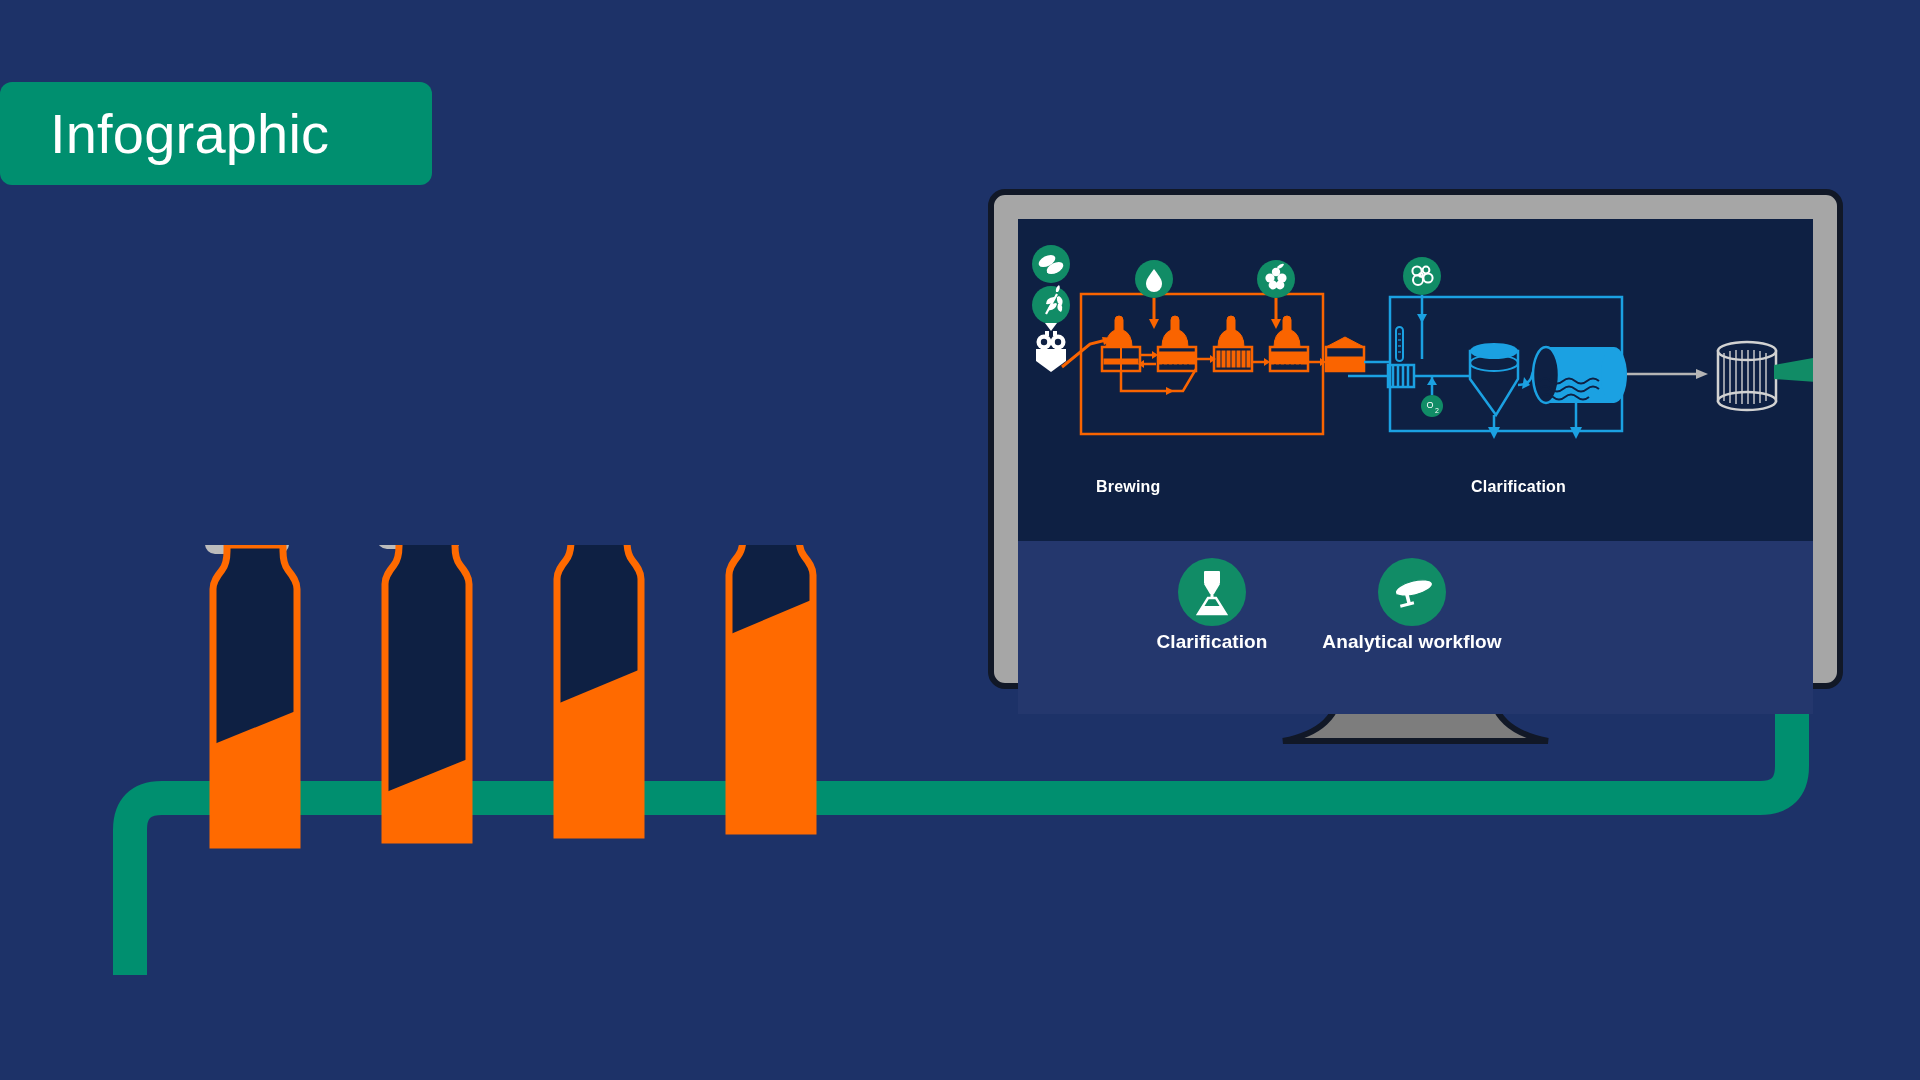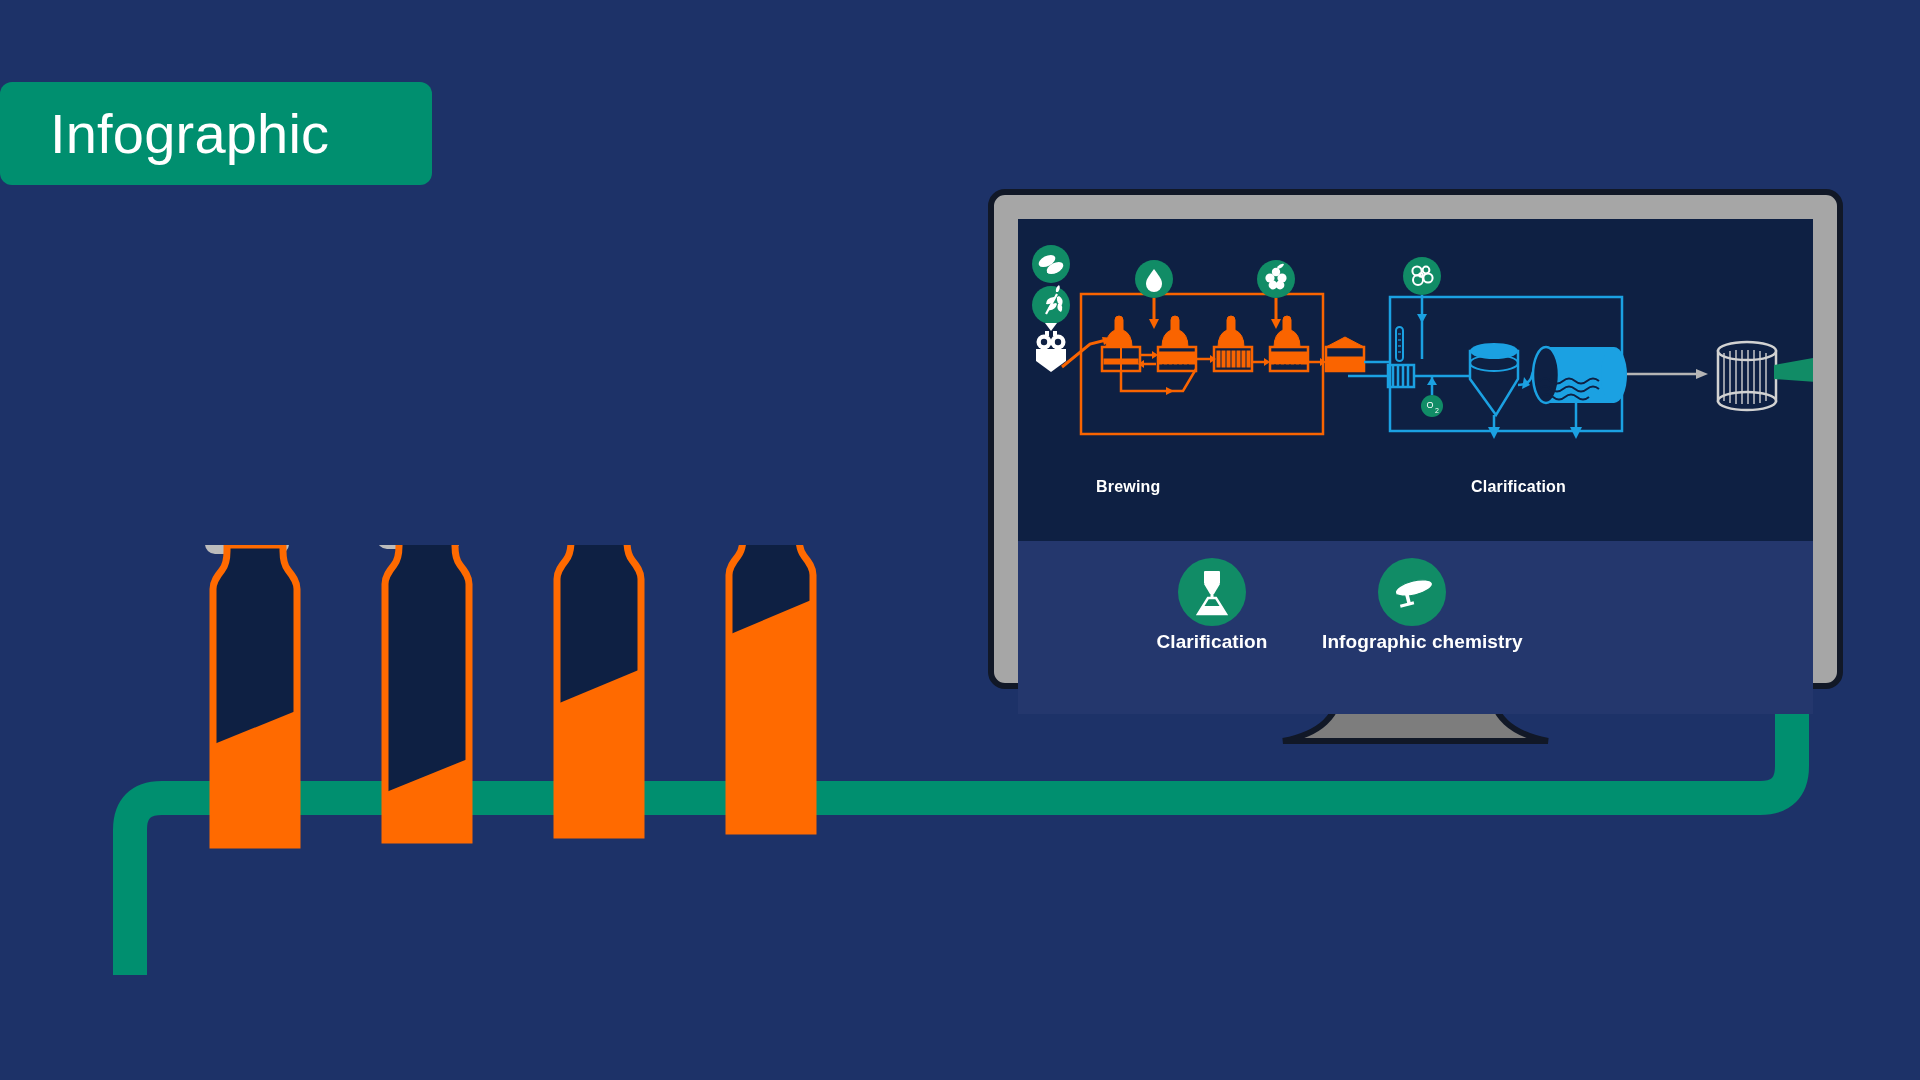--- a/index.html
+++ b/index.html
@@ -408,17 +408,17 @@
       <svg width="68" height="68" viewBox="0 0 68 68" xmlns="http://www.w3.org/2000/svg">
         <g fill="#ffffff">
           <ellipse cx="36" cy="30" rx="19" ry="7" transform="rotate(-14 36 30)"></ellipse>
           <ellipse cx="36" cy="30" rx="19" ry="7" transform="rotate(-14 36 30)" fill="none" stroke="#118c66" stroke-width="1.2"></ellipse>
           <rect x="18" y="32" width="13" height="3.2" transform="rotate(-14 24 33)"></rect>
           <rect x="28" y="33" width="3.6" height="14" transform="rotate(-14 30 40)"></rect>
           <rect x="22" y="45" width="14" height="3" transform="rotate(-14 29 46)"></rect>
         </g>
       </svg>
     </div>
-    <div class="svc-label">Infographic chemistry</div>
+    <div class="svc-label">Analytical workflow</div>
   </div>
 
 
 </div>
 
 </body></html>

